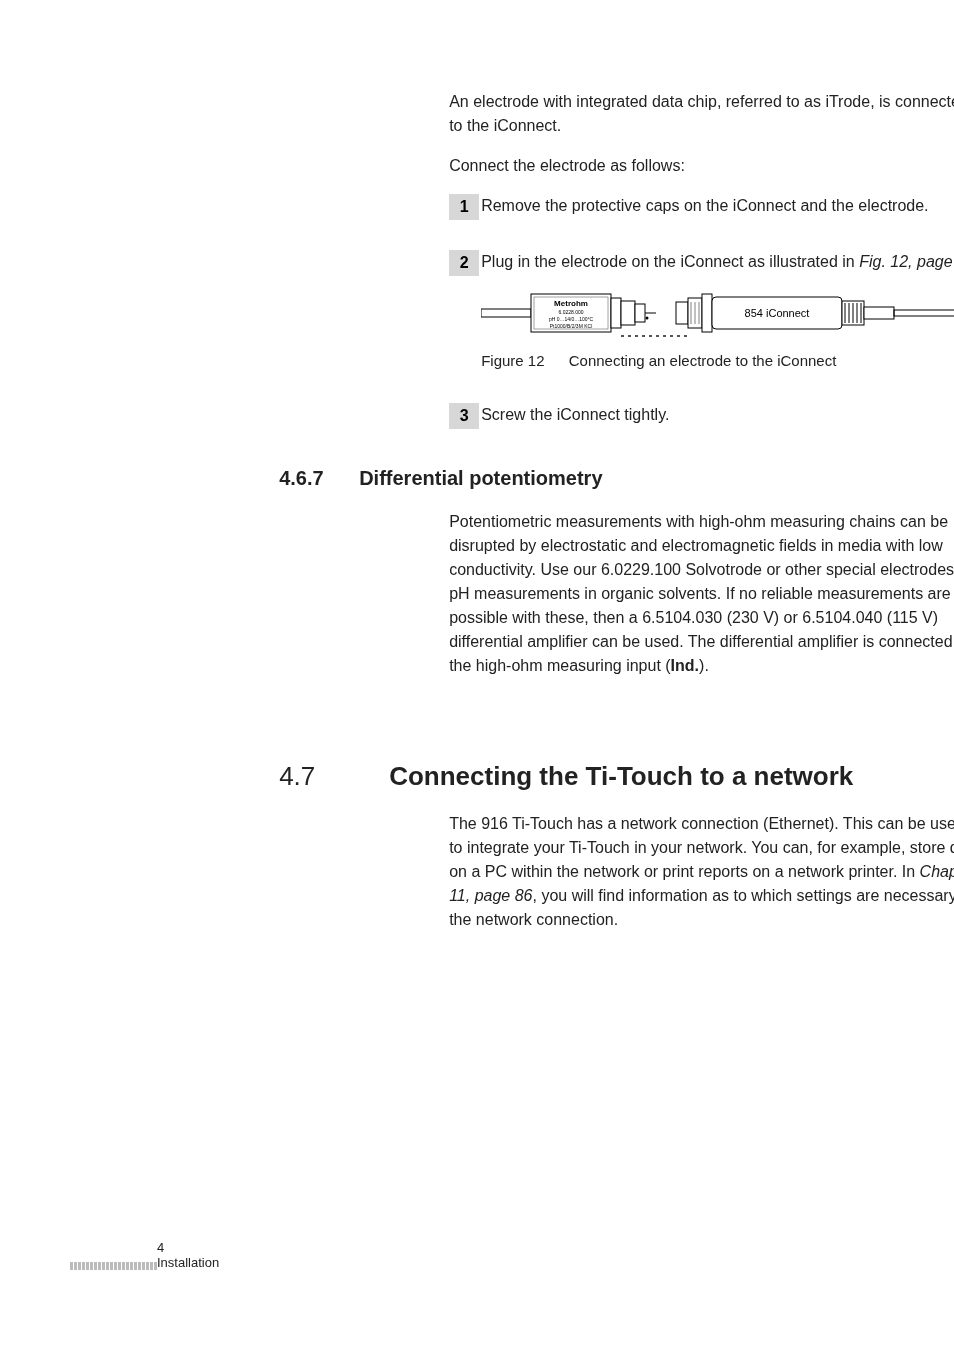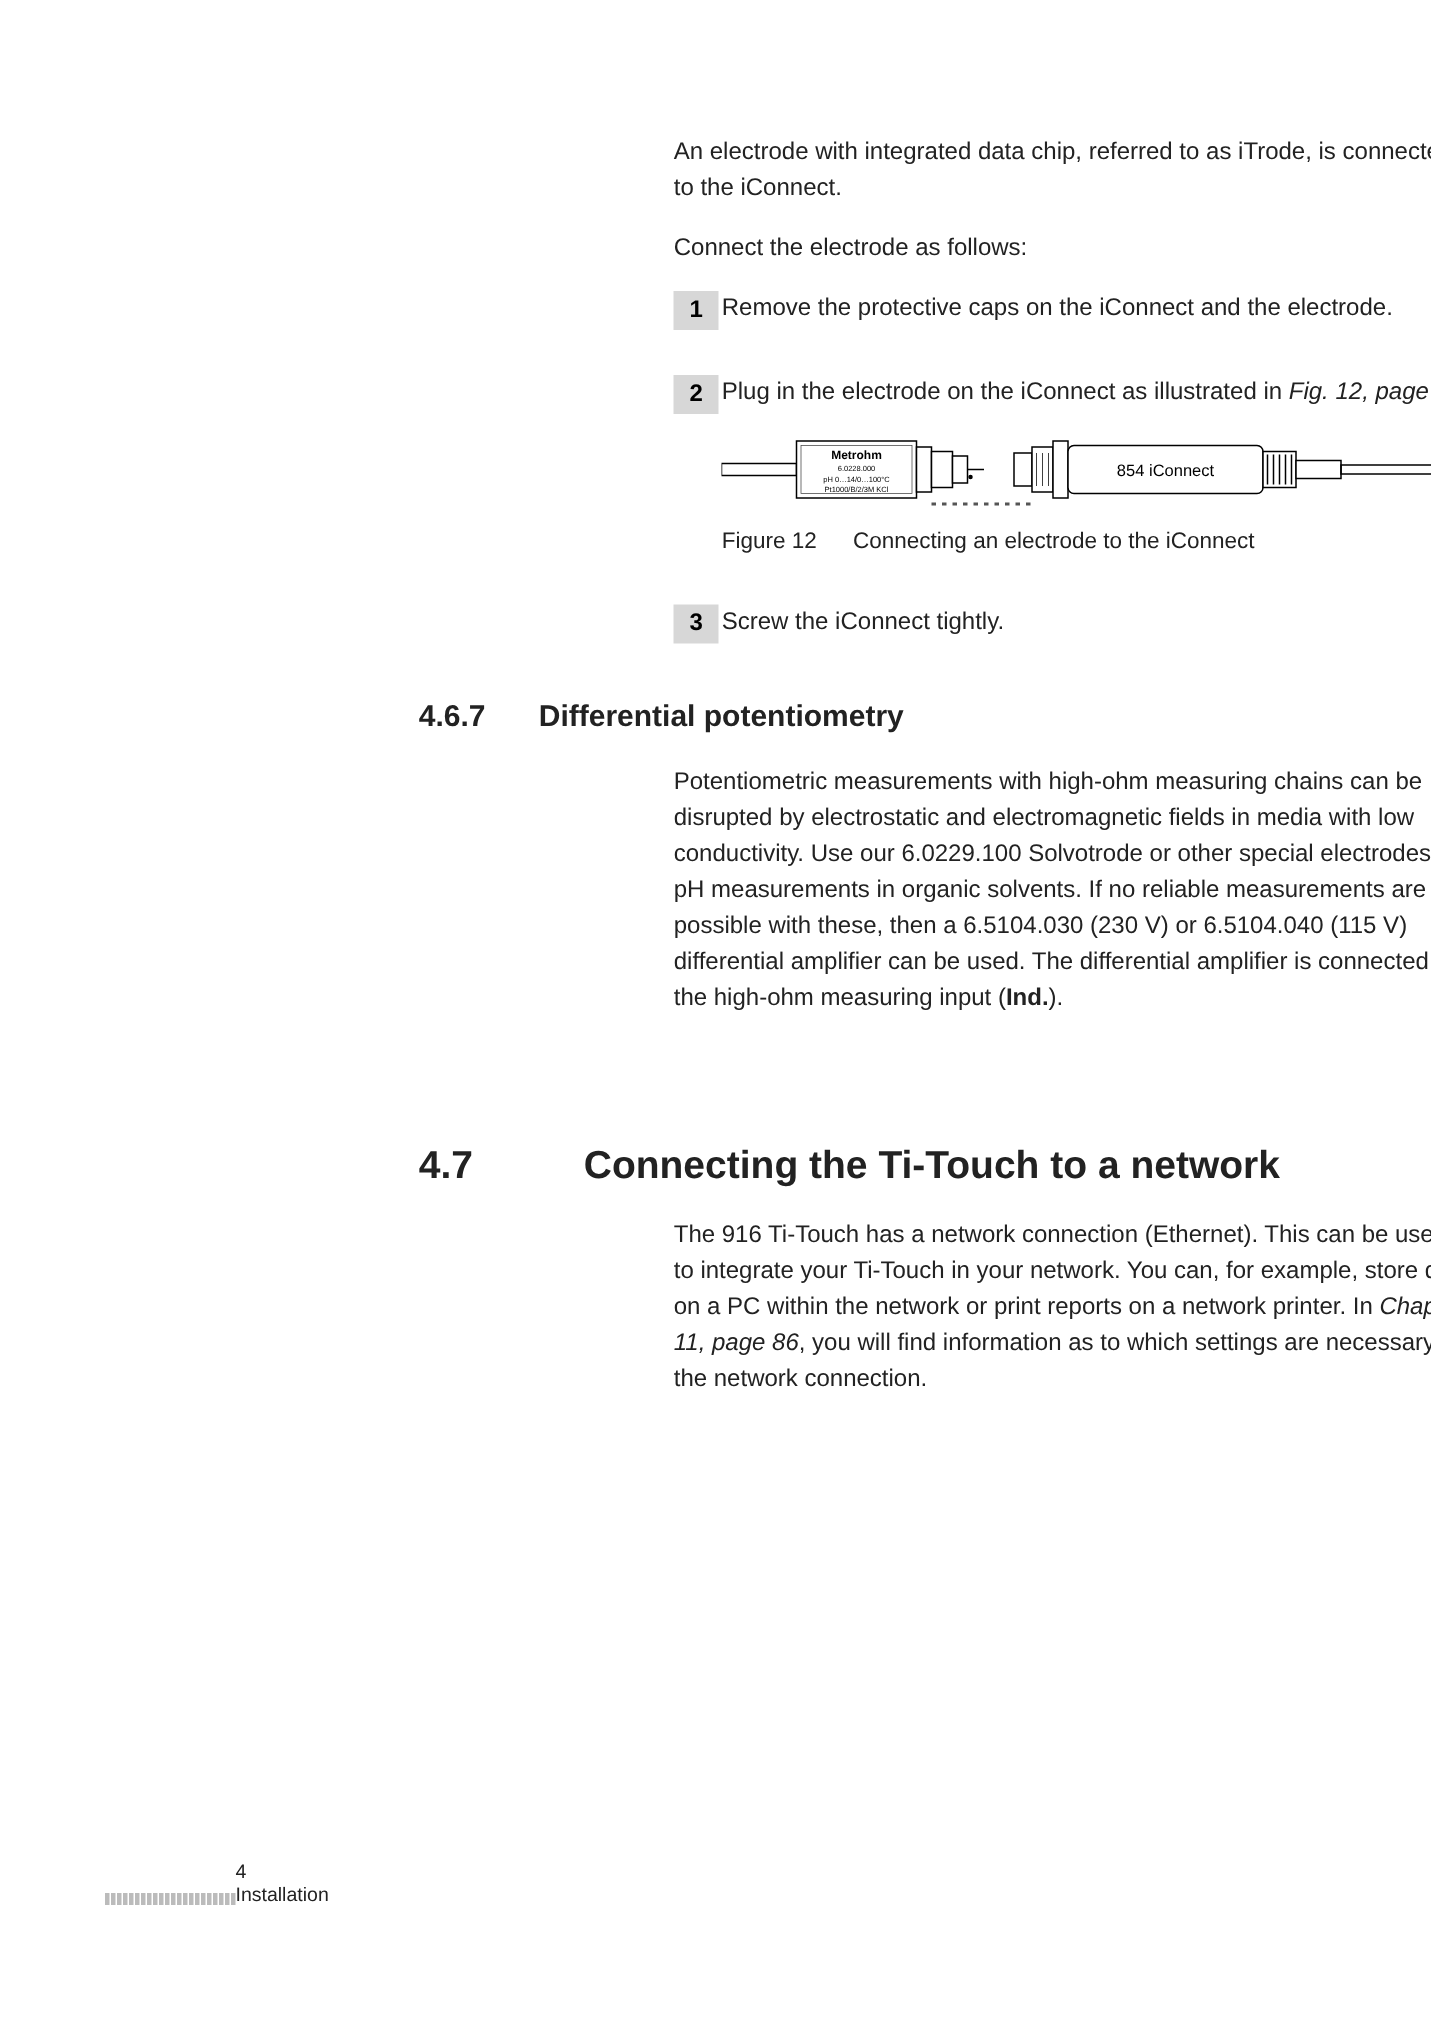--- a/index.html
+++ b/index.html
@@ -117,21 +117,21 @@
   }
   .h2-row {
     display: flex;
     align-items: baseline;
     margin-top: 40px;
     margin-bottom: 14px;
   }
   .h2-num {
     width: 110px;
     font-size: 26px;
-    font-weight: 700;
+    font-weight: 400;
     flex-shrink: 0;
     margin-left: 60px;
   }
   .h2-title {
     font-size: 26px;
     font-weight: 800;
     margin-top: 43px;
   }
   .footer {
     display: flex;

